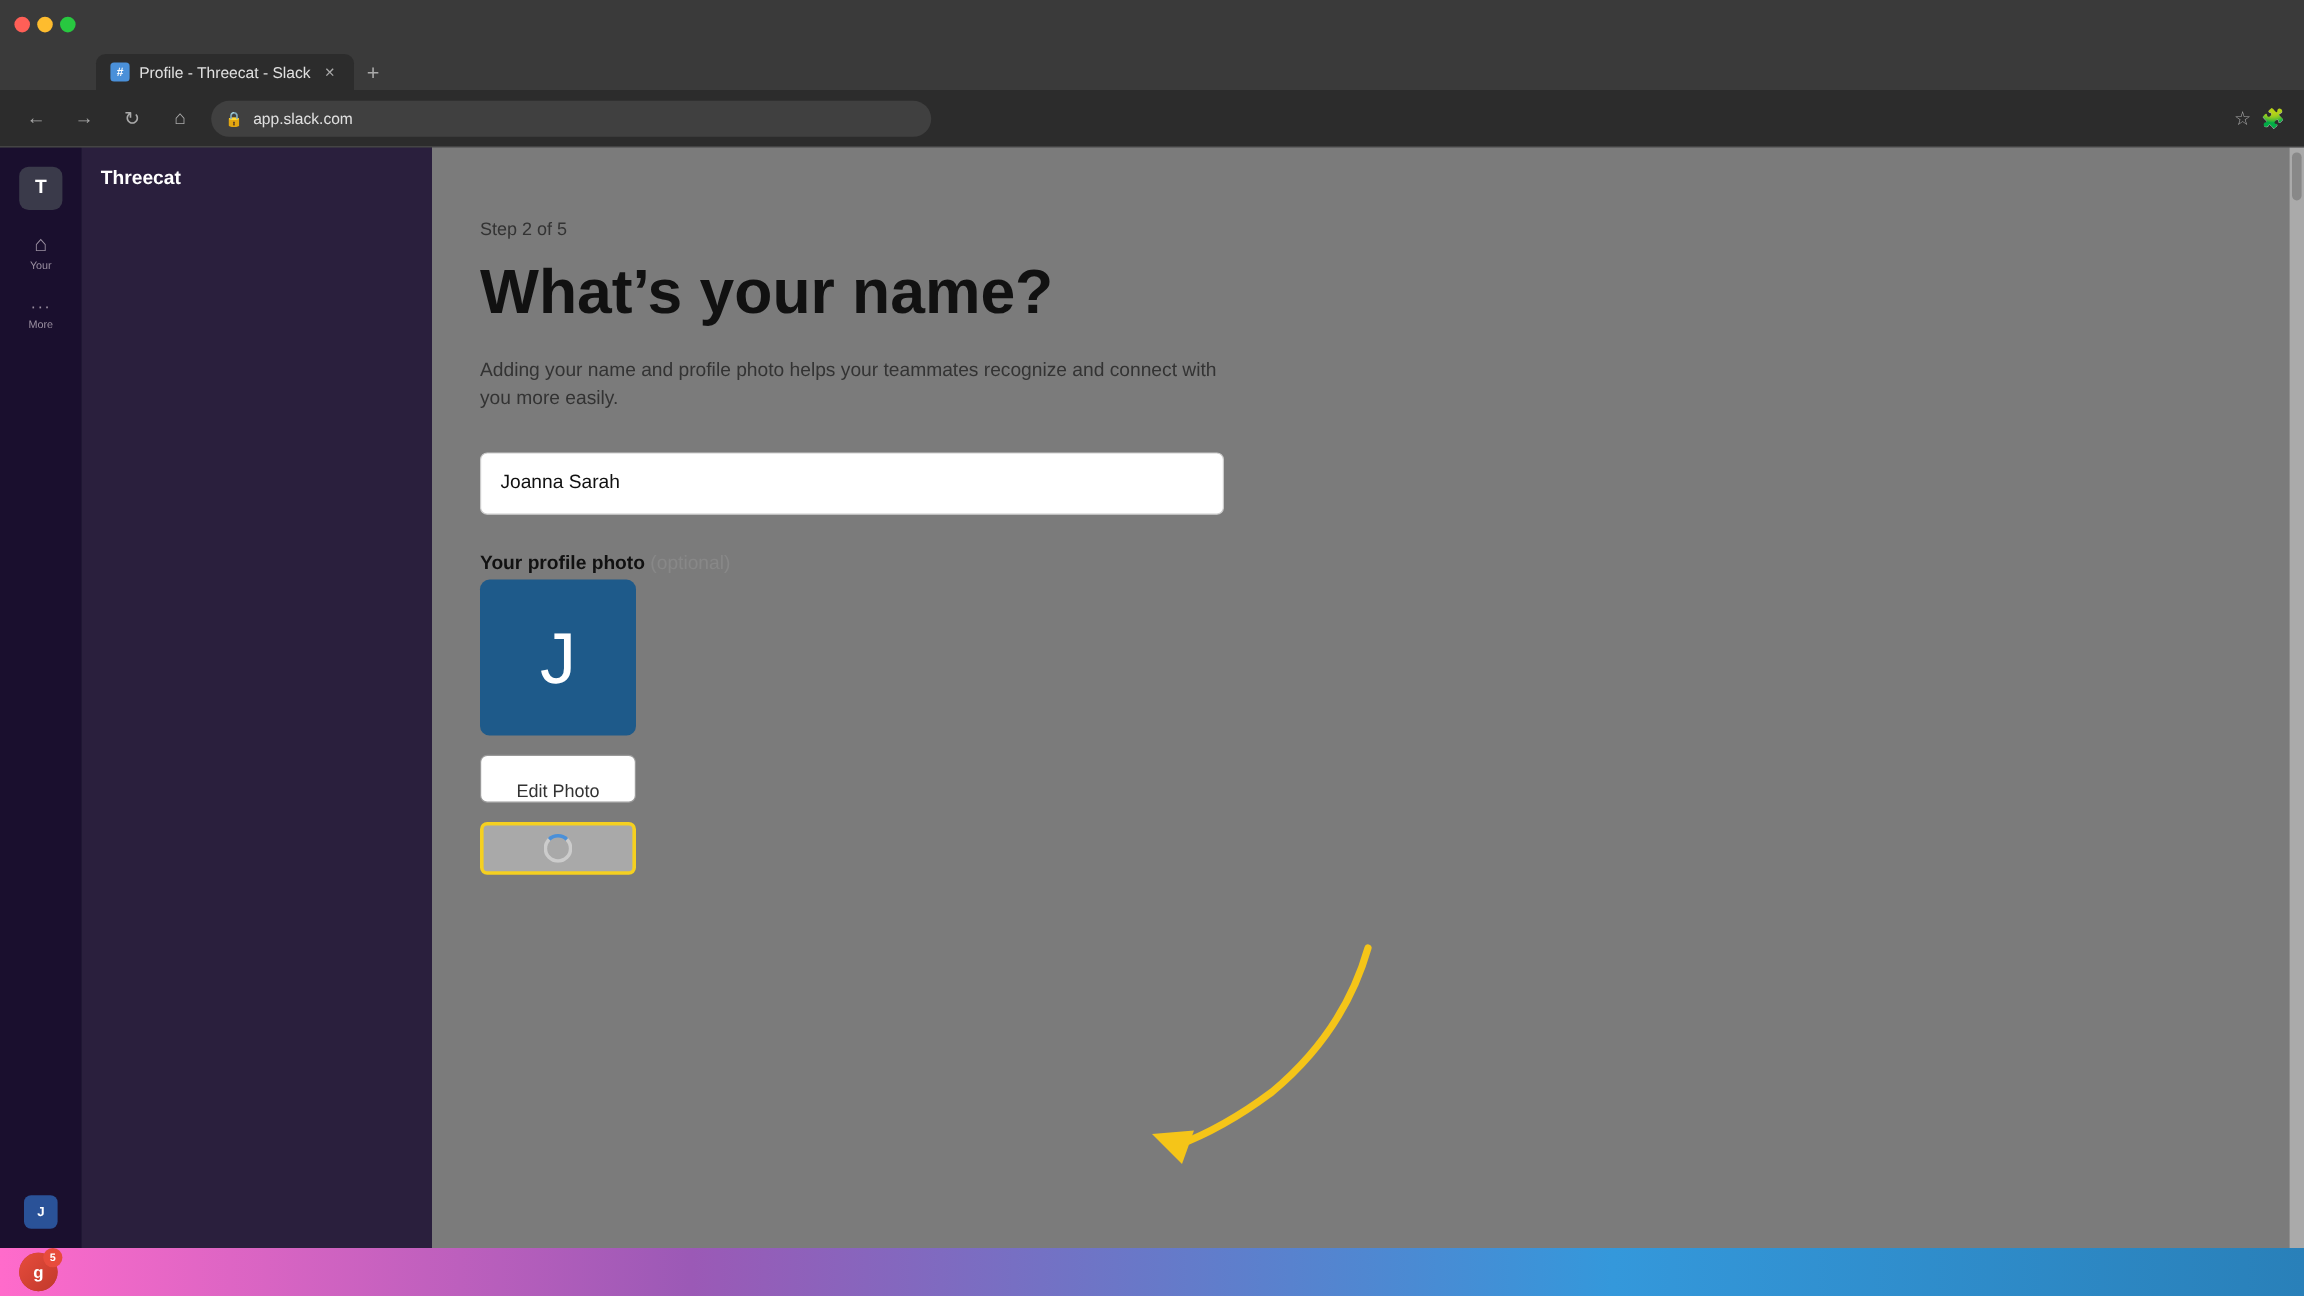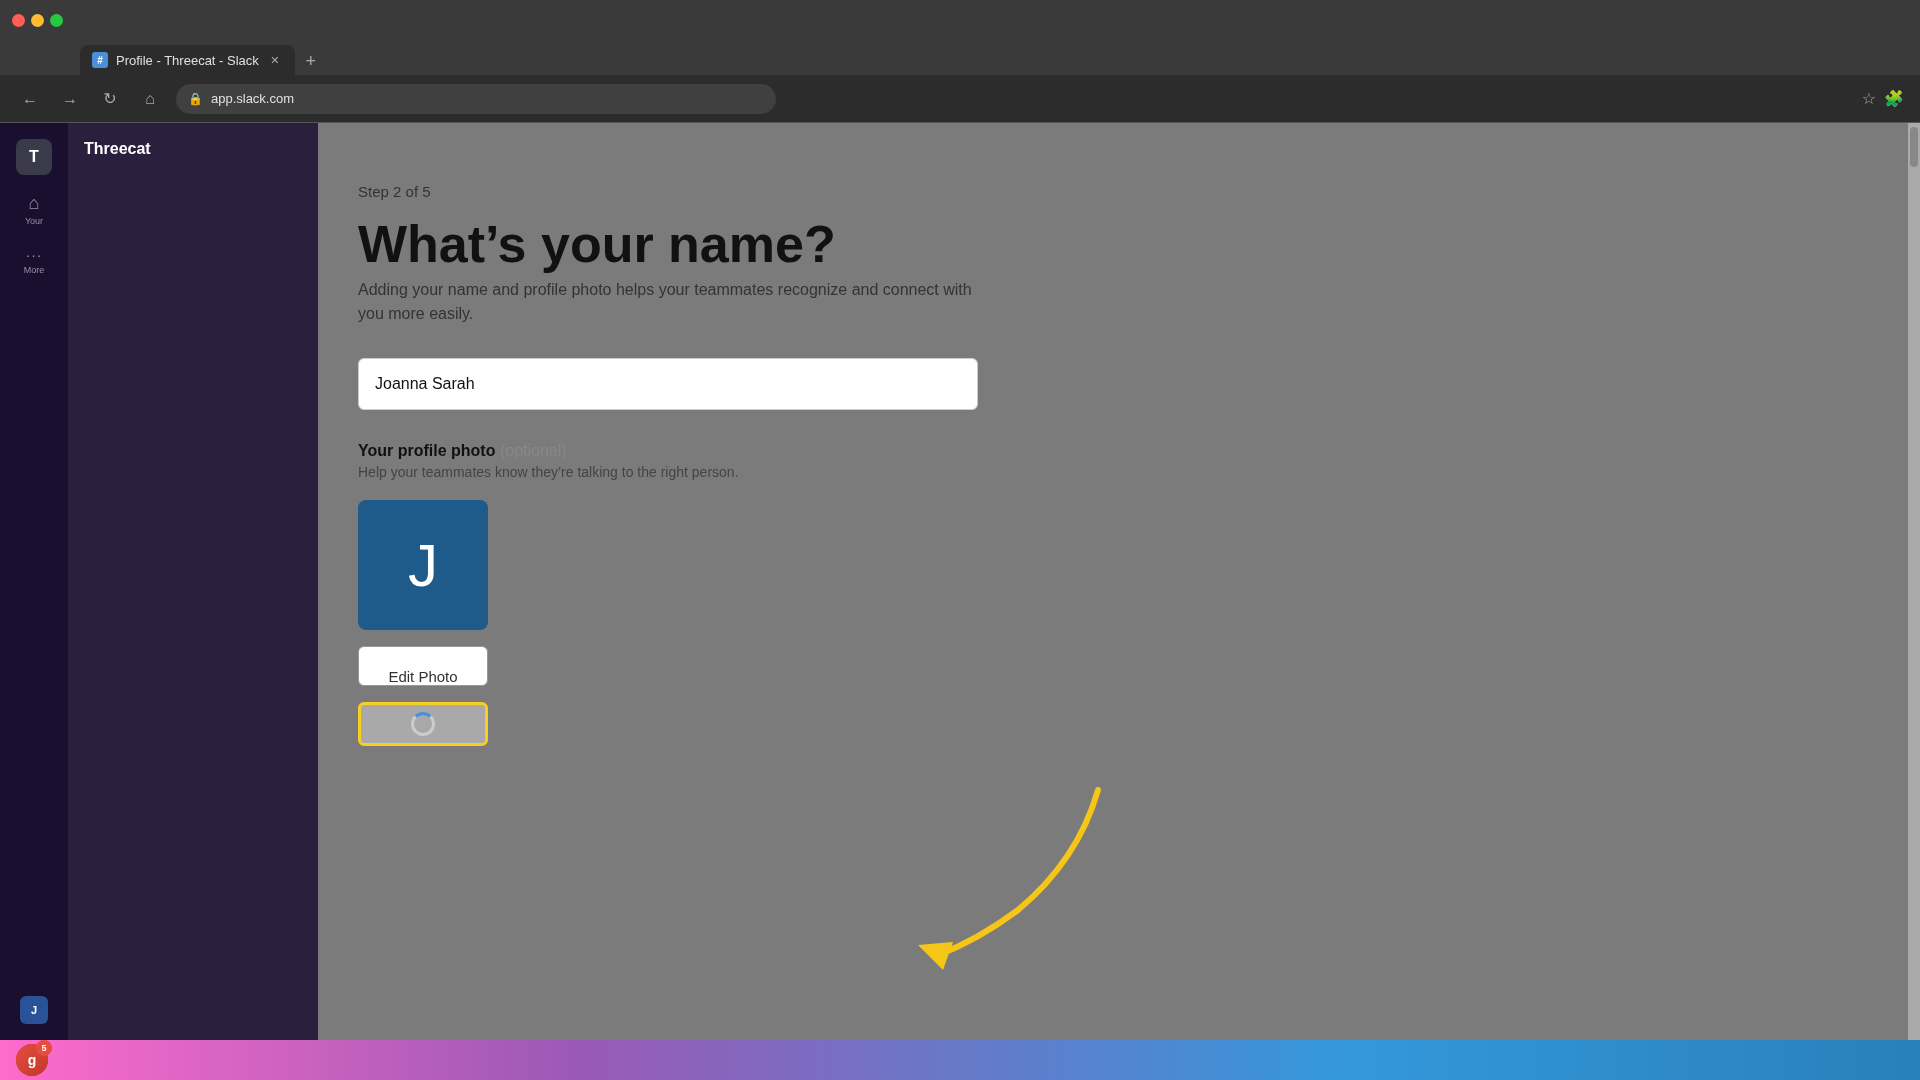--- a/index.html
+++ b/index.html
@@ -198,21 +198,21 @@
     }
 
     .sidebar-dots {
       font-size: 14px;
       color: #9a8fa0;
       letter-spacing: 1px;
     }
 
     
     .workspace-panel {
-      width: 250px;
+      width: 292px;
       background: #2a1f3d;
       flex-shrink: 0;
     }
 
     .workspace-header {
       height: 52px;
       display: flex;
       align-items: center;
       padding: 0 16px;
     }
@@ -252,21 +252,21 @@
     .step-indicator {
       color: #333;
       font-size: 15px;
       margin-bottom: 16px;
     }
 
     .page-title {
       font-size: 52px;
       font-weight: 800;
       color: #111;
-      margin-bottom: 5px;
+      margin-bottom: 24px;
       line-height: 1.1;
     }
 
     .page-description {
       font-size: 16px;
       color: #333;
       margin-bottom: 32px;
       line-height: 1.5;
     }
 
@@ -554,21 +554,20 @@
         <p class="page-description">Adding your name and profile photo helps your teammates recognize and connect with you more easily.</p>
 
         
         <input type="text" class="name-input" value="Joanna Sarah" style="">
 
         
         <div class="photo-section-title">
           <span>Your profile photo</span>
           <span class="optional-label">(optional)</span>
         </div>
-        <p class="photo-description">Help your teammates know they’re talking to the right person.</p>
 
         
         <div class="profile-avatar">
           <span class="avatar-letter">J</span>
         </div>
 
         
         <button class="edit-photo-btn">
           <span>Edit Photo</span>
         </button>

